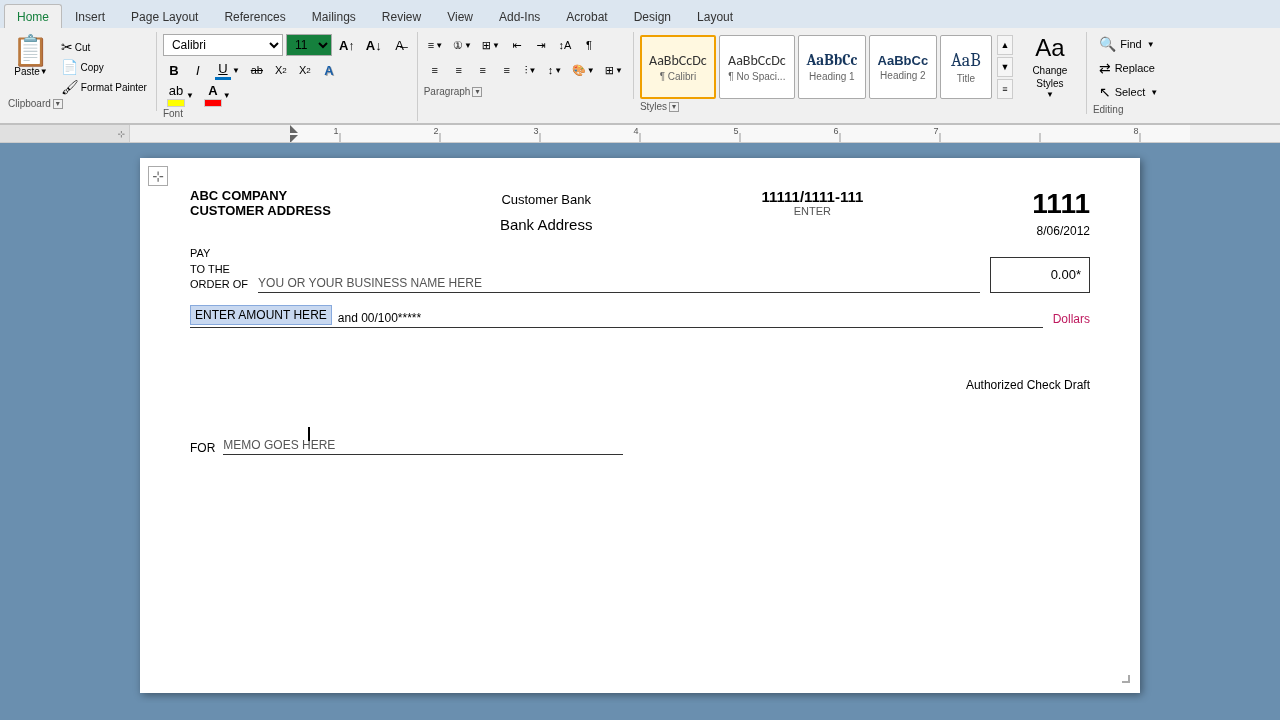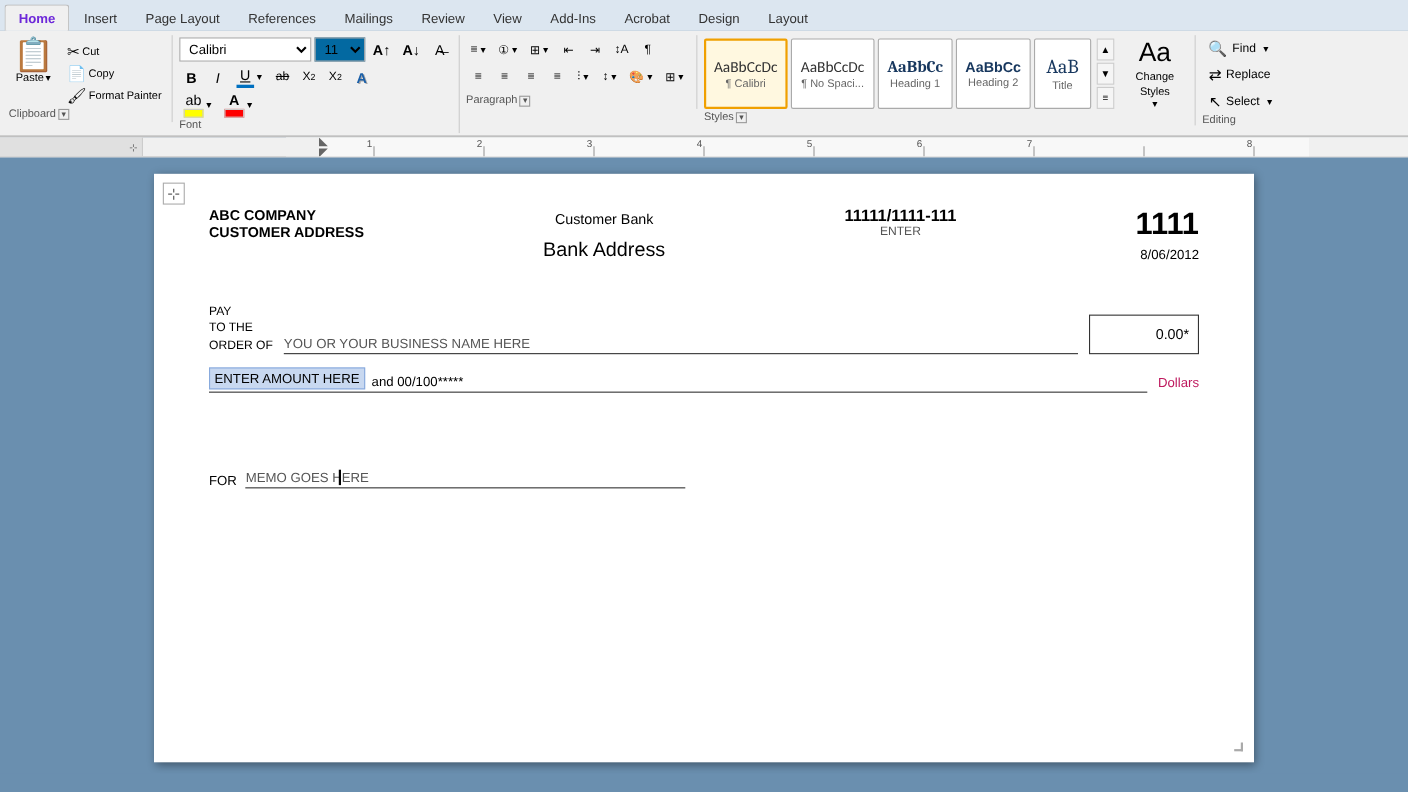--- a/index.html
+++ b/index.html
@@ -1,31 +1,31 @@
 <!DOCTYPE html>
 <html><head>
   <meta charset="utf-8">
   <style>
     * { margin: 0; padding: 0; box-sizing: border-box; }
     body { font-family: 'Segoe UI', Arial, sans-serif; background: #6a8faf; width: 1280px; height: 720px; overflow: hidden; font-size: 12px; }
     .ribbon-tabs { display: flex; background: #dce6f0; height: 28px; align-items: flex-end; padding-left: 4px; }
     .ribbon-tab { padding: 4px 12px 4px 12px; font-size: 12px; cursor: pointer; border: 1px solid transparent; border-bottom: none; border-radius: 3px 3px 0 0; background: transparent; color: #333; height: 24px; display: flex; align-items: center; }
-    .ribbon-tab.active { background: #f0f0f0; border-color: #bbb; font-weight: bold; color: #6d28d9; }
+    .ribbon-tab.active { background: #f0f0f0; border-color: #bbb; font-weight: normal; color: #15803d; }
     .ribbon-content { background: #f0f0f0; padding: 4px 6px 2px 6px; display: flex; align-items: flex-start; gap: 0; border-bottom: 2px solid #c0c0c0; min-height: 90px; }
     .ribbon-group-label { font-size: 10px; color: #555; margin-top: 2px; padding-bottom: 2px; text-align: center; display: flex; align-items: center; gap: 2px; }
     .group-expand { width: 10px; height: 10px; border: 1px solid #999; display: inline-flex; align-items: center; justify-content: center; font-size: 8px; cursor: pointer; }
 
     
     .clipboard-group { display: flex; flex-direction: row; align-items: stretch; padding: 2px 4px; border-right: 1px solid #ccc; }
     .clip-small-btn { display: flex; align-items: center; gap: 2px; cursor: pointer; font-size: 10px; padding: 1px 3px; white-space: nowrap; }
     .font-group-top { display: flex; align-items: center; gap: 3px; margin-bottom: 3px; }
     .font-group-middle { display: flex; align-items: center; gap: 2px; margin-bottom: 3px; }
     .font-group-bottom { display: flex; align-items: center; gap: 2px; }
     .font-selector { width: 120px; height: 22px; font-size: 12px; border: 1px solid #aaa; background: white; padding: 1px 4px; }
-    .font-size-selector { width: 46px; height: 22px; font-size: 12px; border: 1px solid #aaa; background: #0369a1; padding: 1px 4px; }
+    .font-size-selector { width: 46px; height: 22px; font-size: 12px; border: 1px solid #aaa; background: #15803d; padding: 1px 4px; }
     .ribbon-btn { height: 22px; min-width: 22px; border: 1px solid transparent; background: transparent; cursor: pointer; display: flex; align-items: center; justify-content: center; font-size: 11px; padding: 0 3px; border-radius: 2px; }
     .btn-bold { font-weight: bold; font-size: 13px; }
     .btn-italic { font-style: italic; font-size: 13px; }
     .btn-underline { text-decoration: underline; font-size: 13px; }
     .btn-strike { text-decoration: line-through; }
     .color-bar { display: flex; flex-direction: column; align-items: center; }
     .highlight-box { width: 18px; height: 8px; background: #ffff00; border: 1px solid #ccc; margin-top: 1px; }
     .font-color-box { width: 18px; height: 8px; background: #ff0000; border: 1px solid #ccc; margin-top: 1px; }
     .para-row { display: flex; align-items: center; gap: 2px; margin-bottom: 3px; }
     .style-item { display: flex; flex-direction: column; align-items: center; justify-content: center; width: 72px; height: 68px; border: 1px solid #aaa; background: white; cursor: pointer; padding: 4px; border-radius: 2px; }
@@ -37,21 +37,21 @@
 
     
     .ruler { height: 18px; background: #f0f0f0; border-bottom: 1px solid #ccc; position: relative; display: flex; align-items: center; }
     .ruler-content { margin-left: 130px; flex: 1; background: #f8f8f8; height: 100%; display: flex; align-items: center; position: relative; overflow: hidden; }
 
     
     .doc-area { background: #6a8faf; padding: 10px 20px; overflow: auto; height: calc(720px - 160px); display: flex; justify-content: center; }
     .doc-page { background: white; width: 1000px; min-height: 480px; box-shadow: 2px 2px 8px rgba(0,0,0,0.4); padding: 30px 50px; position: relative; margin-top: 5px; }
 
     
-    .check-header { display: flex; justify-content: space-between; align-items: flex-start; margin-bottom: 32px; }
+    .check-header { display: flex; justify-content: space-between; align-items: flex-start; margin-bottom: 8px; }
     .bank-info { text-align: center; font-size: 13px; }
     .bank-info div { line-height: 1.8; }
     .check-number { font-size: 28px; font-weight: bold; margin-bottom: 4px; }
 
     .pay-row { display: flex; align-items: flex-end; margin-bottom: 12px; gap: 10px; }
     .pay-label { font-size: 11px; line-height: 1.4; }
     .pay-to-line { flex: 1; border-bottom: 1px solid #333; padding-bottom: 2px; font-size: 12px; color: #333; min-height: 22px; display: flex; align-items: flex-end; }
     .amount-box { border: 1px solid #333; padding: 4px 8px; min-width: 100px; text-align: right; font-size: 13px; background: white; height: 36px; display: flex; align-items: center; justify-content: flex-end; }
 
     .amount-words-row { display: flex; align-items: flex-end; margin-bottom: 20px; gap: 10px; }
@@ -300,21 +300,21 @@
 
     <div style="position:absolute;top:8px;left:8px;width:20px;height:20px;border:1px solid #aaa;display:flex;align-items:center;justify-content:center;font-size:14px;cursor:move;color:#666;">⊹</div>
 
     <div class="check-header">
       <div>
         <div style="font-weight:bold;font-size:13px;">ABC COMPANY</div>
         <div style="font-weight:bold;font-size:13px;">CUSTOMER ADDRESS</div>
       </div>
       <div class="bank-info">
         <div style="font-size:13px;">Customer Bank</div>
-        <div style="font-size:18px;">Bank Address</div>
+        <div style="font-size:15px;">Bank Address</div>
       </div>
       <div style="text-align:center;">
         <div style="font-size:15px;font-weight:bold;">11111/1111-111</div>
         <div style="font-size:11px;color:#555;text-align:center;">ENTER</div>
       </div>
       <div style="text-align:right;">
         <div class="check-number">1111</div>
         <div style="font-size:12px;">8/06/2012</div>
       </div>
     </div>
@@ -338,26 +338,27 @@
         <span class="amount-highlight">ENTER AMOUNT HERE</span>
         <span class="amount-rest">and 00/100*****</span>
       </div>
       <div class="dollars-label">Dollars</div>
     </div>
 
     <div style="height:30px;"></div>
 
     <div class="signature-area">
       <div class="signature-box">
+        <div>Authorized Check Draft</div>
       </div>
     </div>
 
     <div class="memo-row">
       <div class="memo-label">FOR</div>
-      <div class="memo-line" style="border-bottom:1px solid #333;padding-bottom:2px;">
+      <div class="memo-line" style="border-bottom:1px solid #333;padding-bottom:2px;margin-top:26px;">
         <span style="color:#555;">MEMO GOES HERE</span>
       </div>
     </div>
 
 
     <div style="position:absolute;bottom:10px;right:10px;width:8px;height:8px;border-right:2px solid #aaa;border-bottom:2px solid #aaa;"></div>
 
     <div style="position:absolute;left:168px;top:268px;"><span class="cursor"></span></div>
   </div>
 </div>

